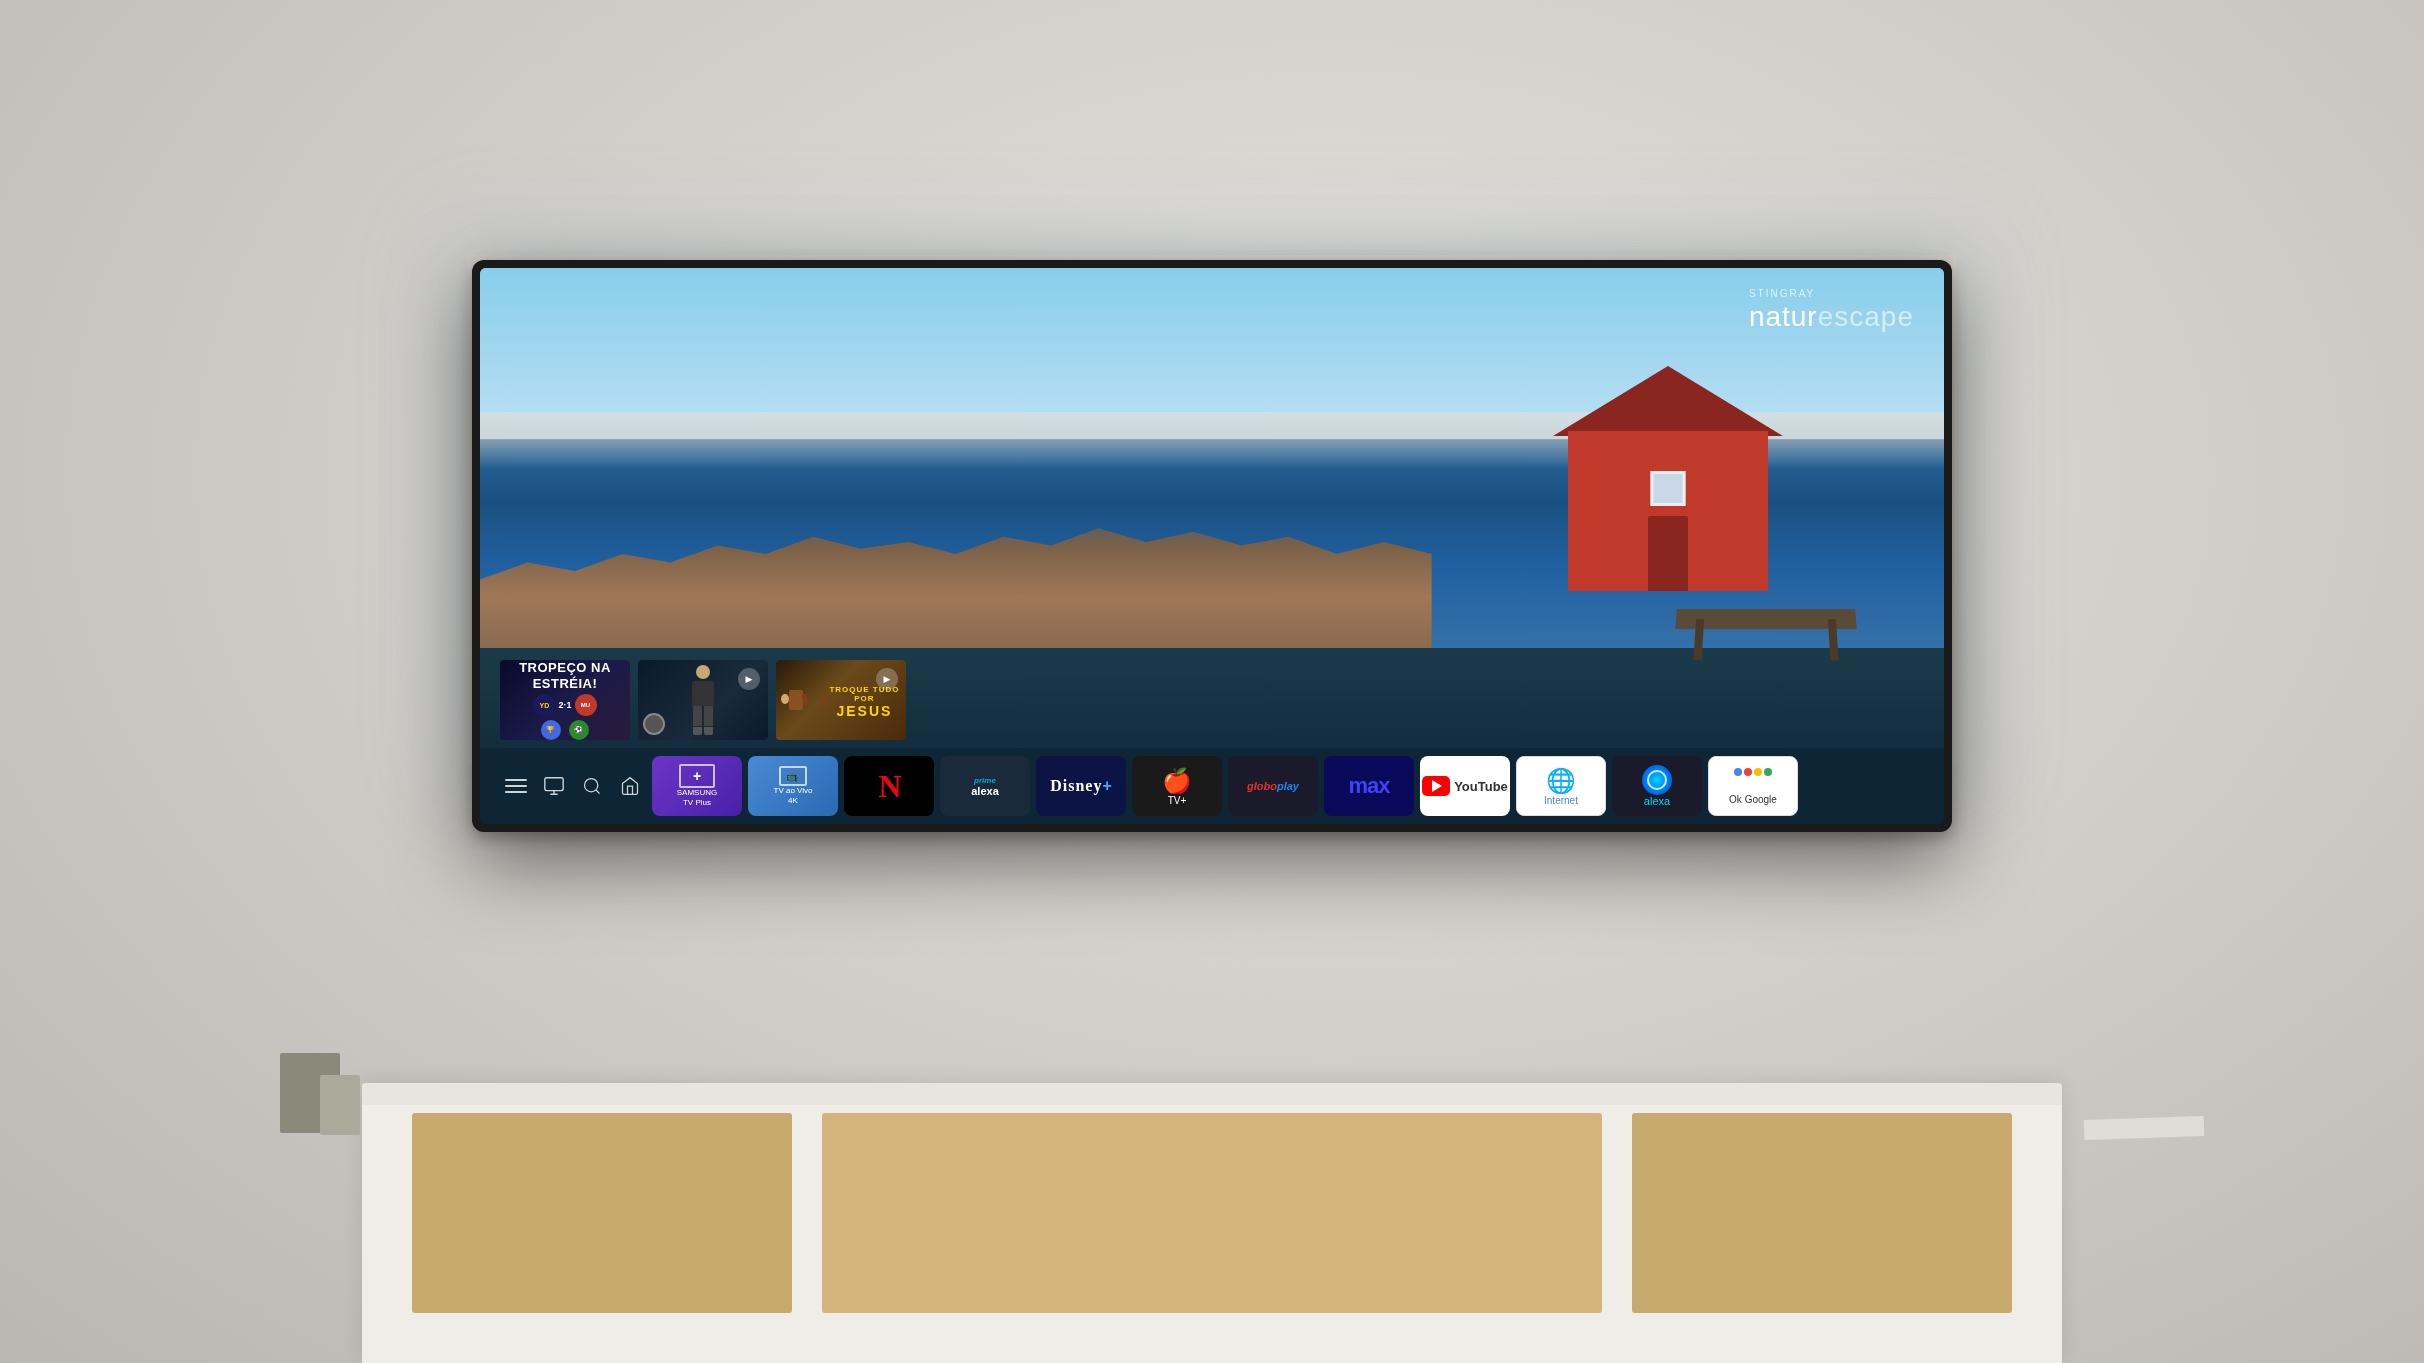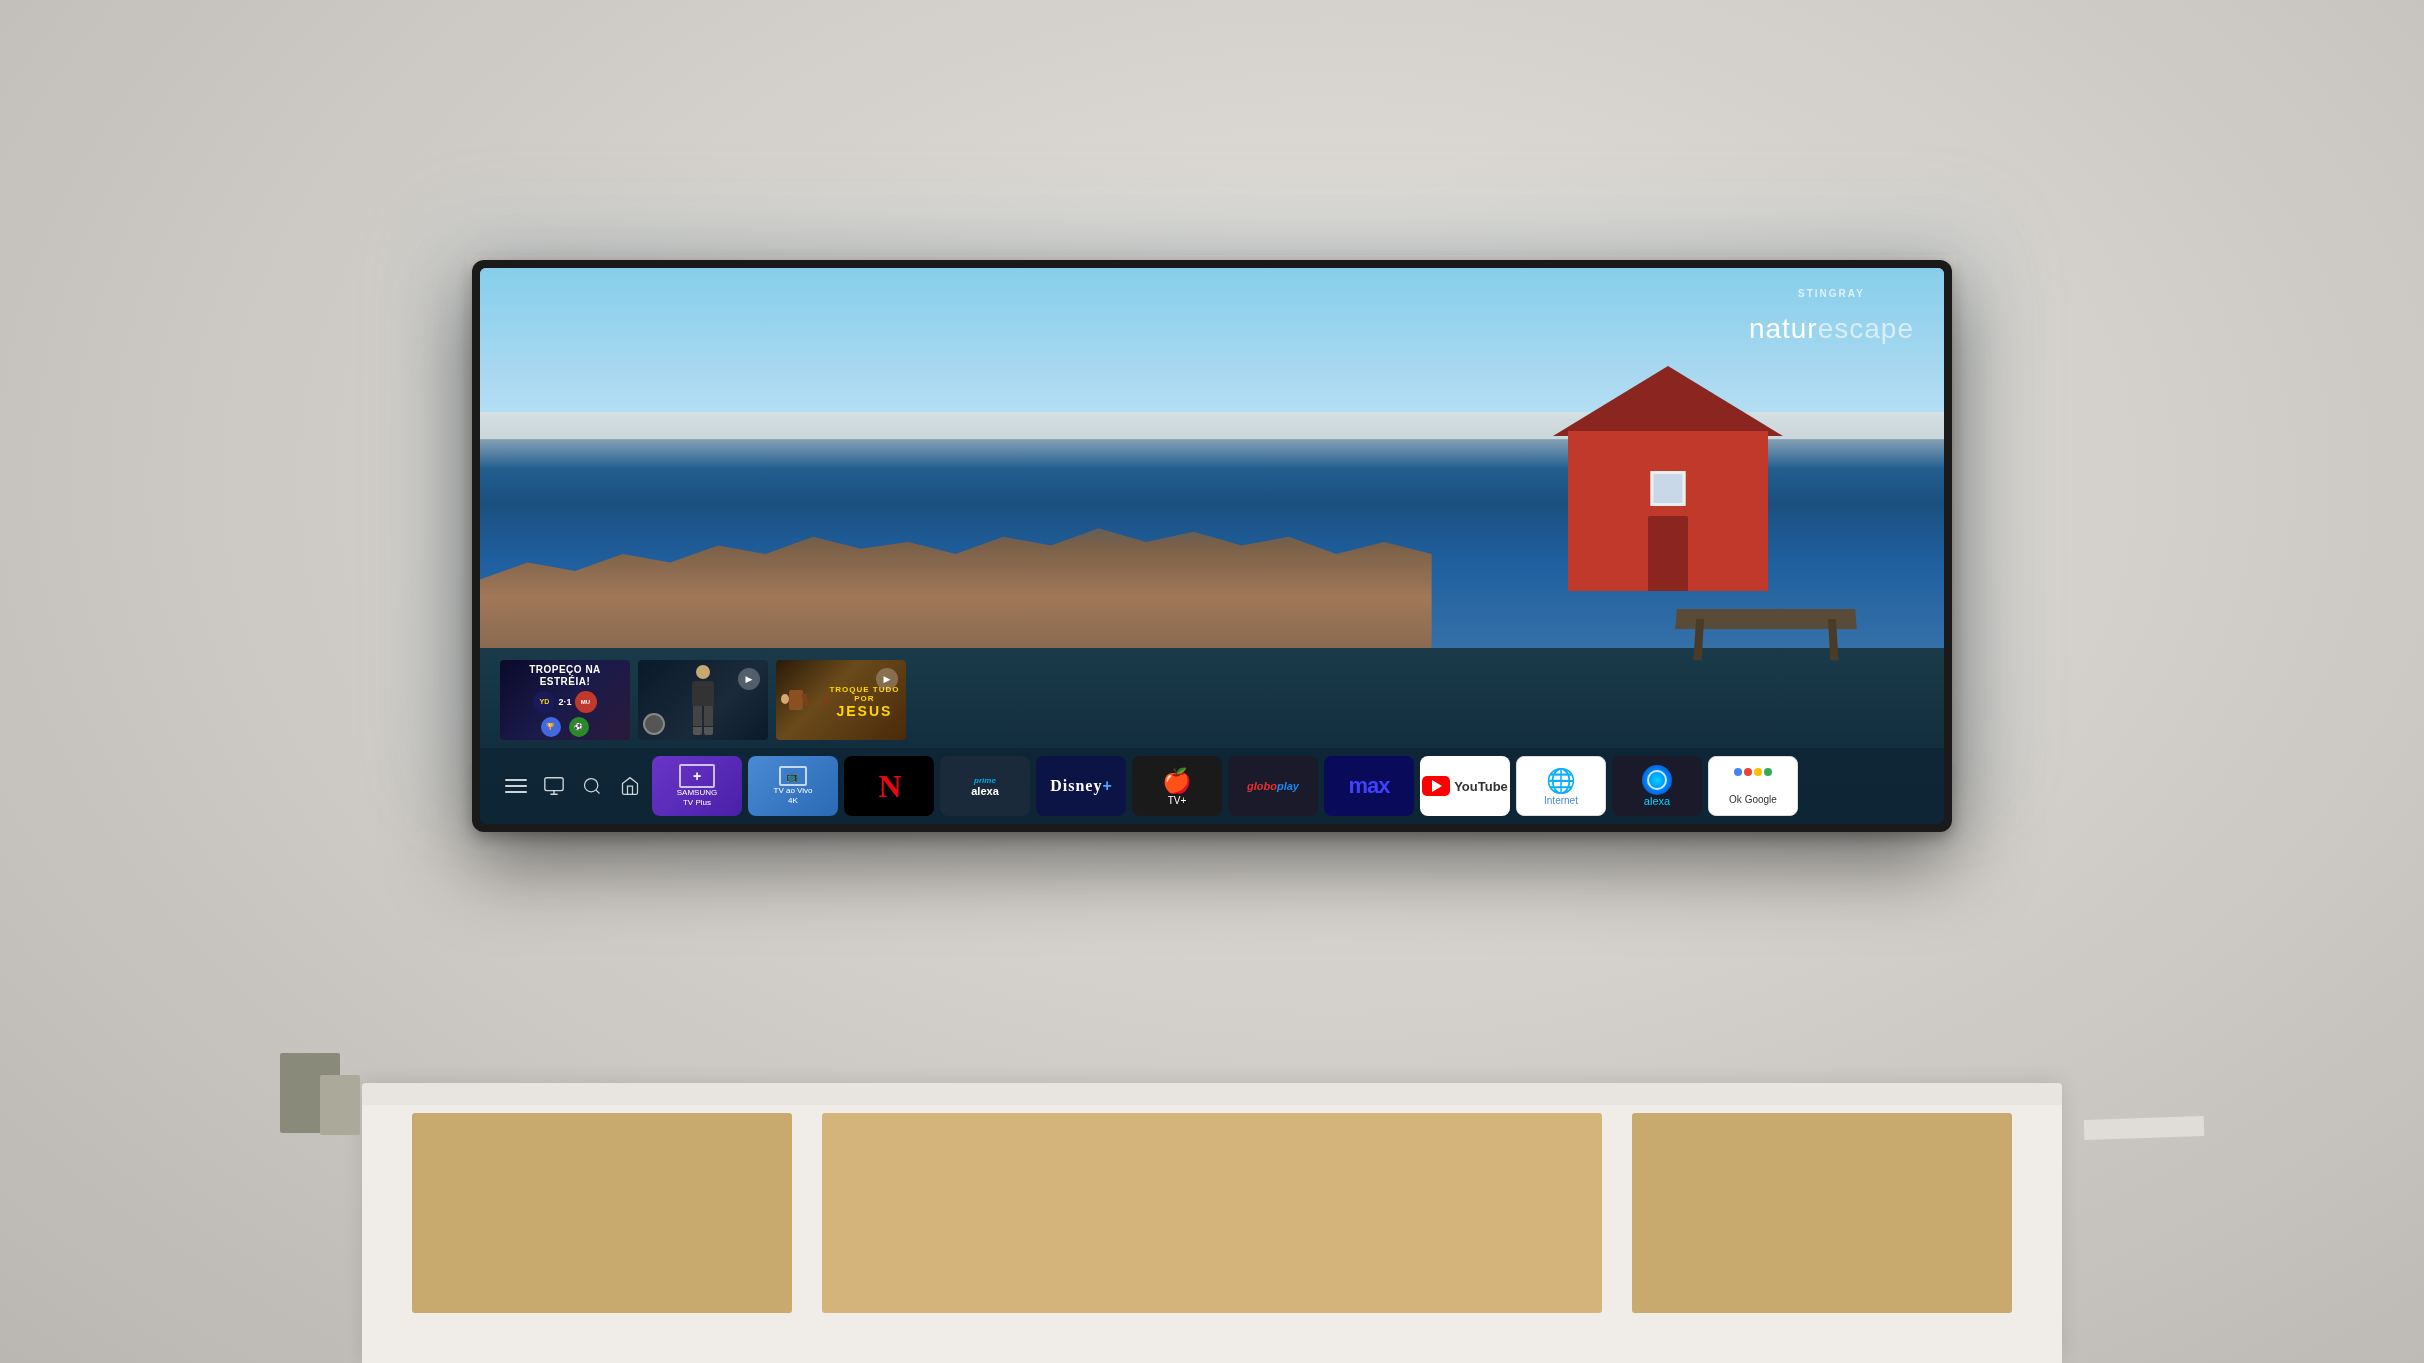--- a/index.html
+++ b/index.html
@@ -270,23 +270,22 @@
       position: absolute;
       top: 20px;
       right: 30px;
       z-index: 10;
     }
 
     .logo-stingray {
       font-size: 10px;
       color: rgba(255,255,255,0.7);
       letter-spacing: 2px;
-      text-align: center;
-      margin-bottom: 14px;
-      font-weight: bold;
+      text-align: left;
+      margin-bottom: 2px;
     }
 
     .logo-nature {
       font-size: 28px;
       color: white;
       font-weight: 300;
       letter-spacing: 1px;
     }
 
     .logo-scope {
@@ -325,21 +324,21 @@
       height: 80px;
       border-radius: 4px;
       overflow: hidden;
       position: relative;
       cursor: pointer;
       flex-shrink: 0;
     }
 
     .tropeco-title {
       color: white;
-      font-size: 10px;
+      font-size: 13px;
       font-weight: bold;
       text-align: center;
       line-height: 1.2;
       text-transform: uppercase;
       letter-spacing: 0.5px;
     }
 
     .team-icons {
       display: flex;
       align-items: center;

